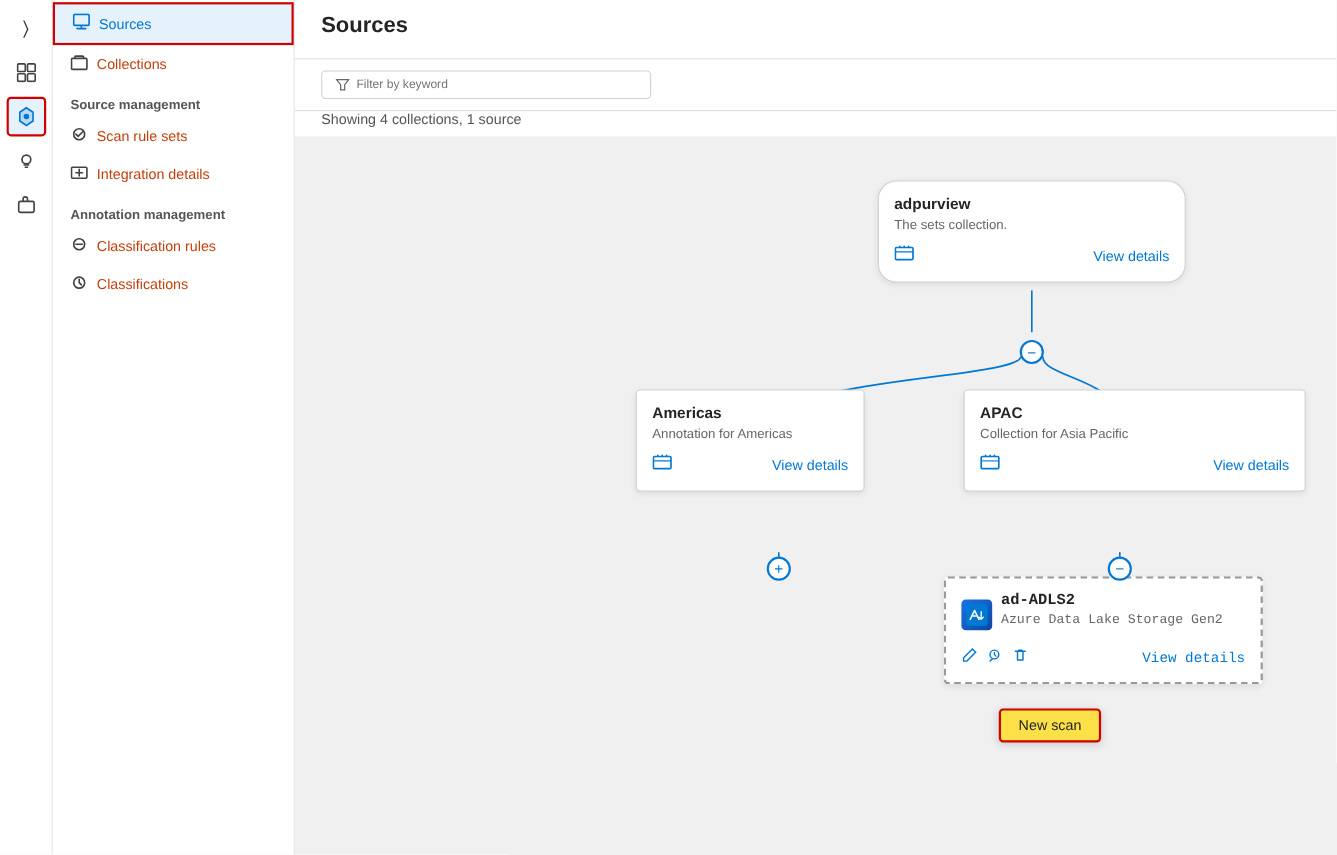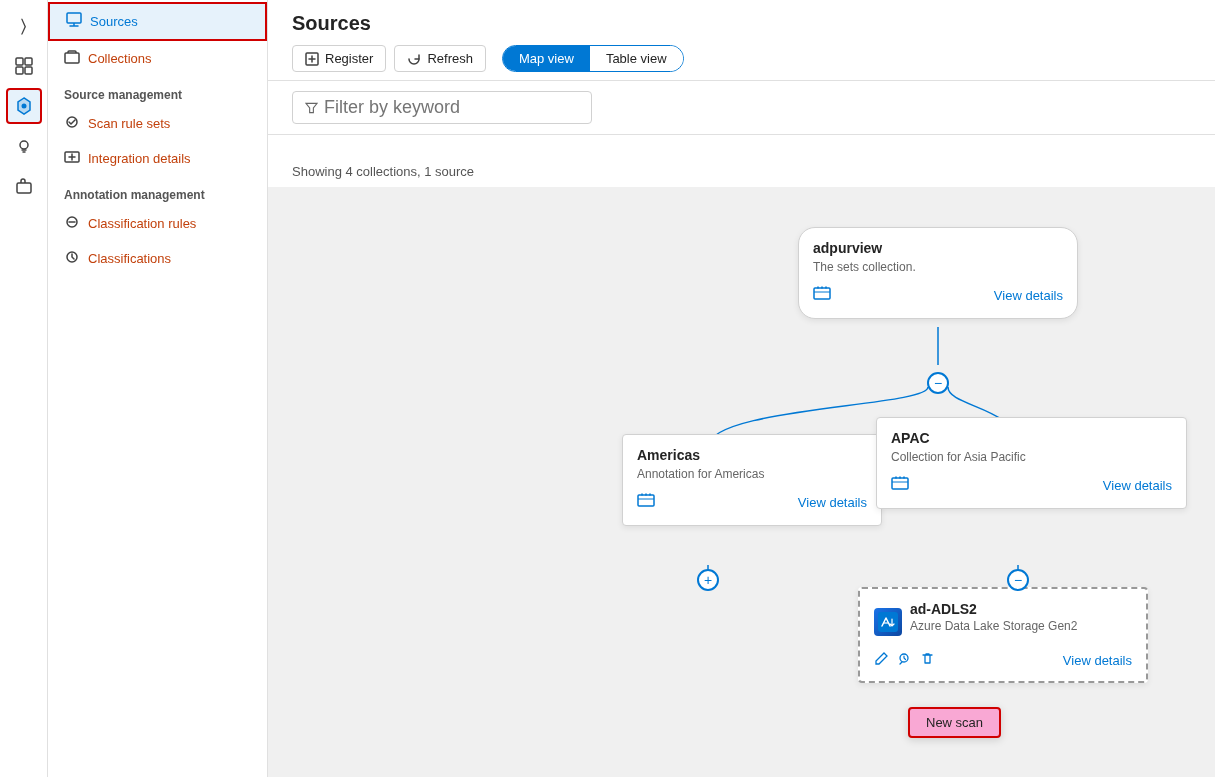--- a/index.html
+++ b/index.html
@@ -129,29 +129,28 @@
       gap: 6px;
       padding: 5px 12px;
       border: 1px solid #d1d1d1;
       border-radius: 4px;
       width: 300px;
       background: #fff;
     }
     .filter-input input {
       border: none;
       outline: none;
-      font-size: 18px;
+      font-size: 11px;
       color: #737373;
       width: 100%;
     }
     .showing-text {
       font-size: 13px;
       color: #555;
       padding: 0 24px 8px 24px;
-      margin-top: 29px;
     }
 
     
     .map-area {
       flex: 1;
       background: #f0f0f0;
       position: relative;
       overflow: hidden;
     }
 
@@ -192,44 +191,44 @@
     
     .card-root {
       left: 530px;
       top: 40px;
       width: 280px;
       border-radius: 17px;
     }
     
     .card-americas {
       left: 310px;
-      top: 247px;
-      width: 260px;
-      margin-left: 44px;
+      top: 230px;
+      width: 208px;
     }
     
     .card-apac {
       left: 608px;
       top: 230px;
       width: 311px;
     }
     
     .card-adls2 {
       left: 590px;
       top: 400px;
       width: 290px;
       border: 2px dashed #999;
+      font-family: Liberation Mono, monospace;
     }
 
     
     .new-scan-popup {
       position: absolute;
       left: 640px;
       top: 520px;
-      background: #f9a8d4;
+      background: #fde047;
       border: 2px solid #d00000;
       border-radius: 4px;
       padding: 6px 16px;
       font-size: 13px;
       color: #242424;
       cursor: pointer;
       box-shadow: 0 2px 8px rgba(0,0,0,0.15);
       white-space: nowrap;
       text-align: right;
     }
@@ -401,40 +400,20 @@
       </svg>
     </span>
     <span>Classifications</span>
   </div>
 </div>
 
 <div class="main-content">
 
   <div class="page-header">
     <div class="page-title">Sources</div>
-    <div class="toolbar">
-      <button class="toolbar-btn">
-        <svg width="14" height="14" viewBox="0 0 14 14" fill="none">
-          <rect x="1" y="1" width="12" height="12" rx="1" stroke="#424242" stroke-width="1.5"></rect>
-          <path d="M7 4v6M4 7h6" stroke="#424242" stroke-width="1.5" stroke-linecap="round"></path>
-        </svg>
-        <span>Register</span>
-      </button>
-      <button class="toolbar-btn">
-        <svg width="14" height="14" viewBox="0 0 14 14" fill="none">
-          <path d="M12 7A5 5 0 112 7" stroke="#424242" stroke-width="1.5" fill="none" stroke-linecap="round"></path>
-          <path d="M12 3v4H8" stroke="#424242" stroke-width="1.5" stroke-linecap="round" stroke-linejoin="round"></path>
-        </svg>
-        <span>Refresh</span>
-      </button>
-      <div class="view-toggle">
-        <button class="view-btn active">Map view</button>
-        <button class="view-btn inactive">Table view</button>
-      </div>
-    </div>
   </div>
 
   <div class="filter-bar">
     <div class="filter-input">
       <svg width="14" height="14" viewBox="0 0 14 14" fill="none">
         <polygon points="1,2 13,2 9,7 9,12 5,12 5,7" stroke="#666" stroke-width="1.2" fill="none"></polygon>
       </svg>
       <input type="text" placeholder="Filter by keyword" style="">
     </div>
   </div>

